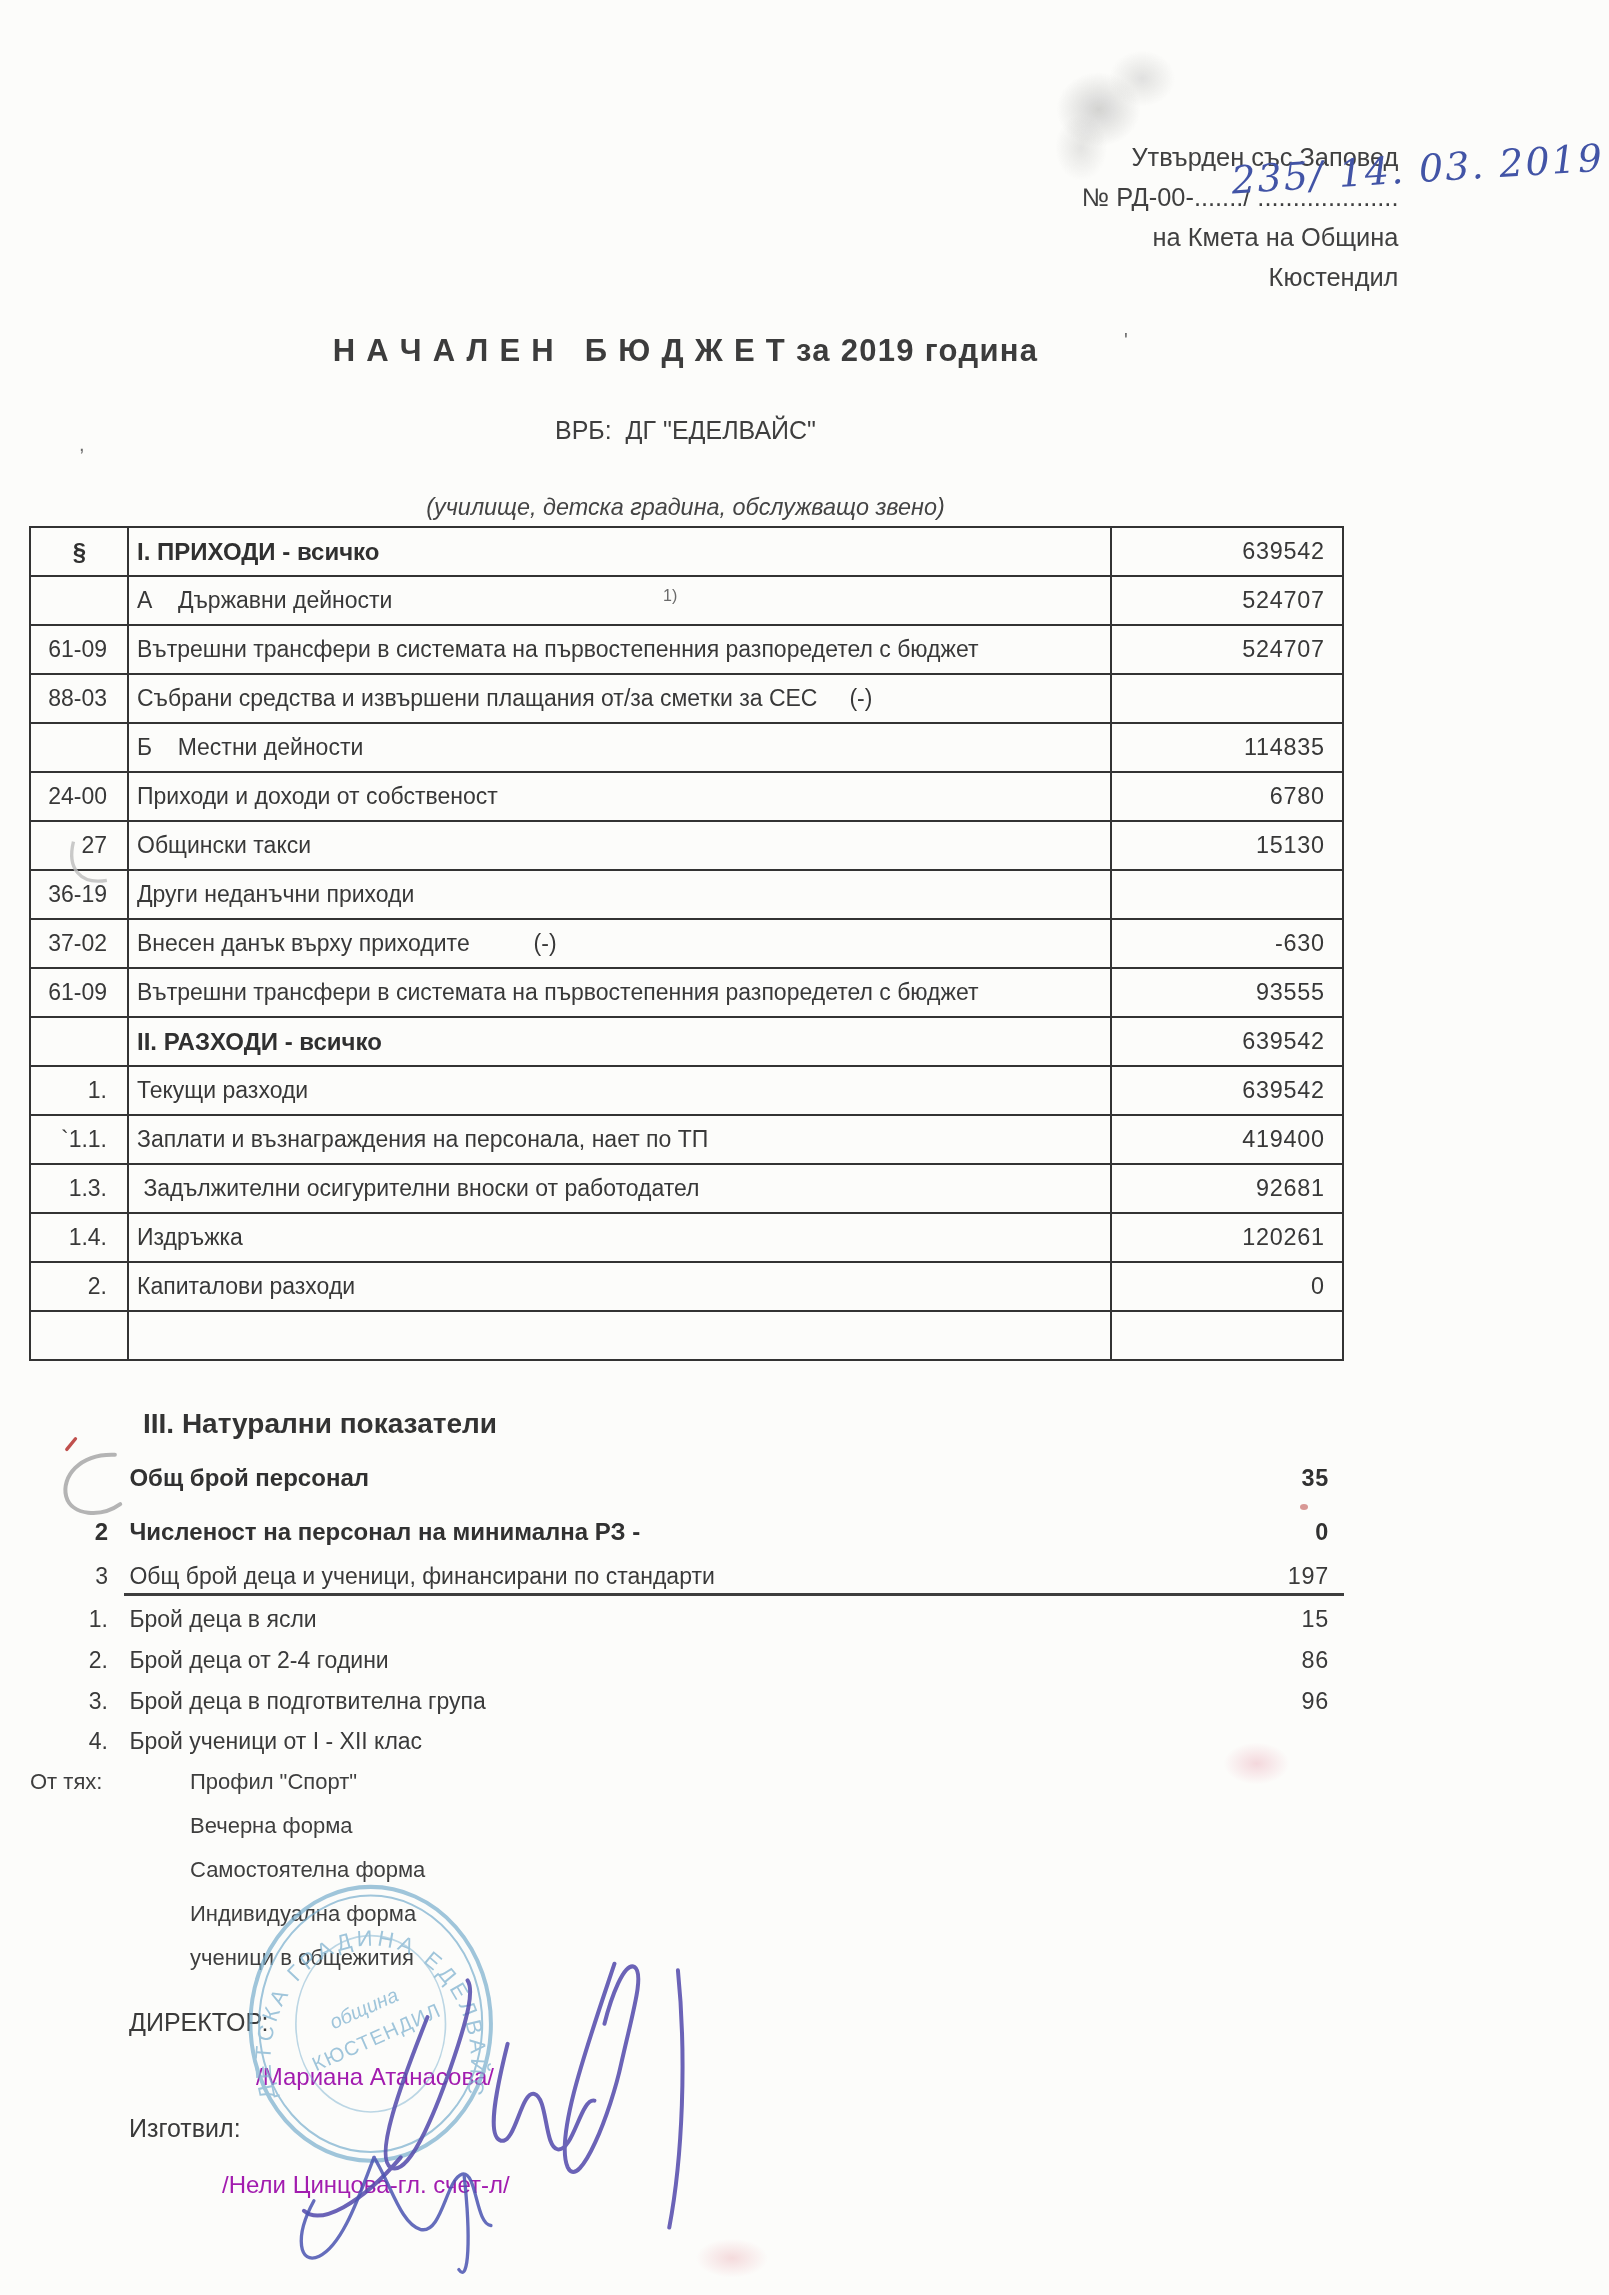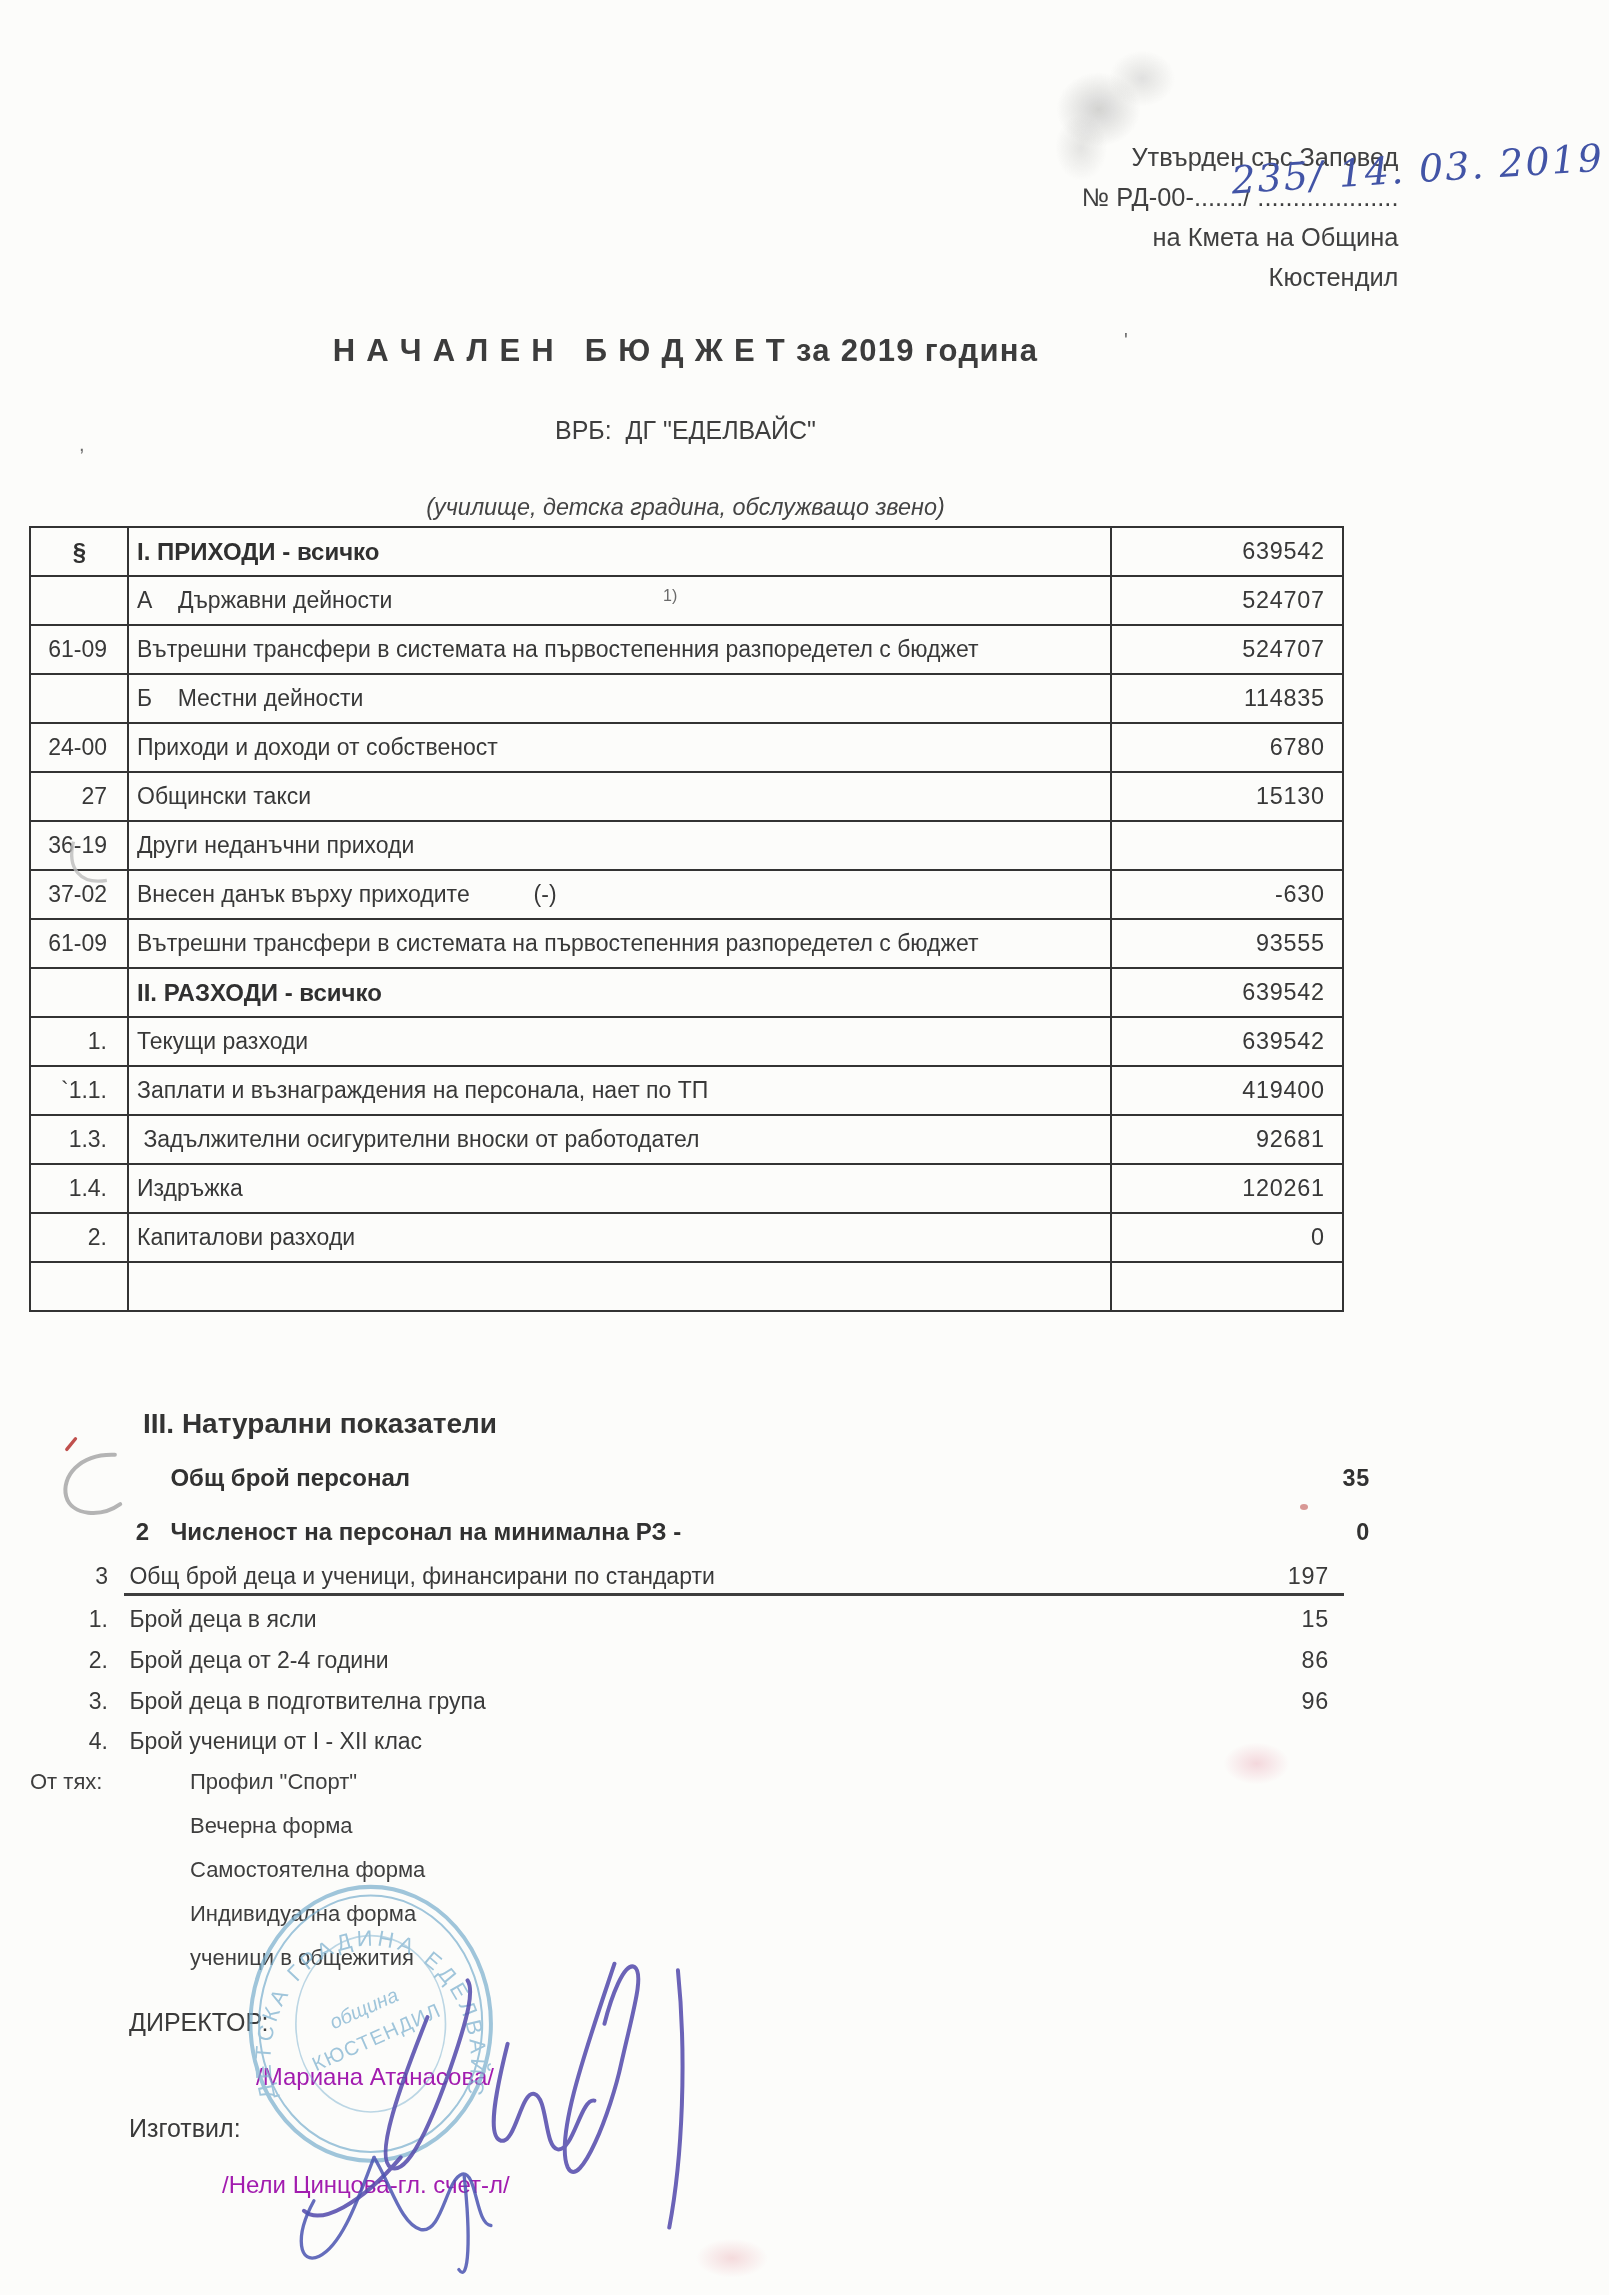--- a/index.html
+++ b/index.html
@@ -55,21 +55,21 @@
   table.budget td.code.c{text-align:center;padding-right:0;font-size:25.4px;}
   table.budget td.label{padding-left:8px;white-space:pre;}
   table.budget td.value{text-align:right;padding-right:17.4px;font-size:23.4px;letter-spacing:0.7px;}
   table.budget tr.bold td.label, table.budget tr.bold td.code{font-weight:bold;font-size:24px;color:#303030;}
   
   .nat-heading{left:143px;top:1408px;font-size:28px;font-weight:bold;color:#333;}
   .nat-row{position:absolute;left:0;width:1341px;display:flex;align-items:baseline;font-size:23px;}
   .nat-row .nat-num{display:inline-block;width:108px;text-align:right;}
   .nat-row .nat-label{margin-left:21.4px;}
   .nat-row .nat-value{margin-left:auto;padding-right:12px;font-size:23.4px;letter-spacing:0.7px;}
-  .nat-row.bold{font-weight:bold;font-size:24px;color:#313131;padding-left:41px;}
+  .nat-row.bold{font-weight:bold;font-size:24px;color:#313131;}
   .nat-underline{left:124px;top:1593px;width:1220px;height:3.3px;background:#3d3d3d;}
   
   .fromthem{left:30px;top:1769px;font-size:22px;color:#3e3e3e;}
   .bd-item{position:absolute;left:190px;font-size:22px;color:#3e3e3e;white-space:pre;}
   
   .sig-label{font-size:25px;color:#3a3a3a;}
   .sig-name{font-size:24px;color:#a21caf;}
   svg.overlay{position:absolute;left:0;top:0;pointer-events:none;}
 </style>
 </head>
@@ -113,20 +113,25 @@
         </tr>
         <tr>
           <td class="code"></td>
           <td class="label">А    Държавни дейности</td>
           <td class="value">524707</td>
         </tr>
         <tr>
           <td class="code">61-09</td>
           <td class="label">Вътрешни трансфери в системата на първостепенния разпоредетел с бюджет</td>
           <td class="value">524707</td>
+        </tr>
+        <tr>
+          <td class="code">88-03</td>
+          <td class="label">Събрани средства и извършени плащания от/за сметки за СЕС     (-)</td>
+          <td class="value"></td>
         </tr>
         <tr>
           <td class="code"></td>
           <td class="label">Б    Местни дейности</td>
           <td class="value">114835</td>
         </tr>
         <tr>
           <td class="code">24-00</td>
           <td class="label">Приходи и доходи от собственост</td>
           <td class="value">6780</td>

